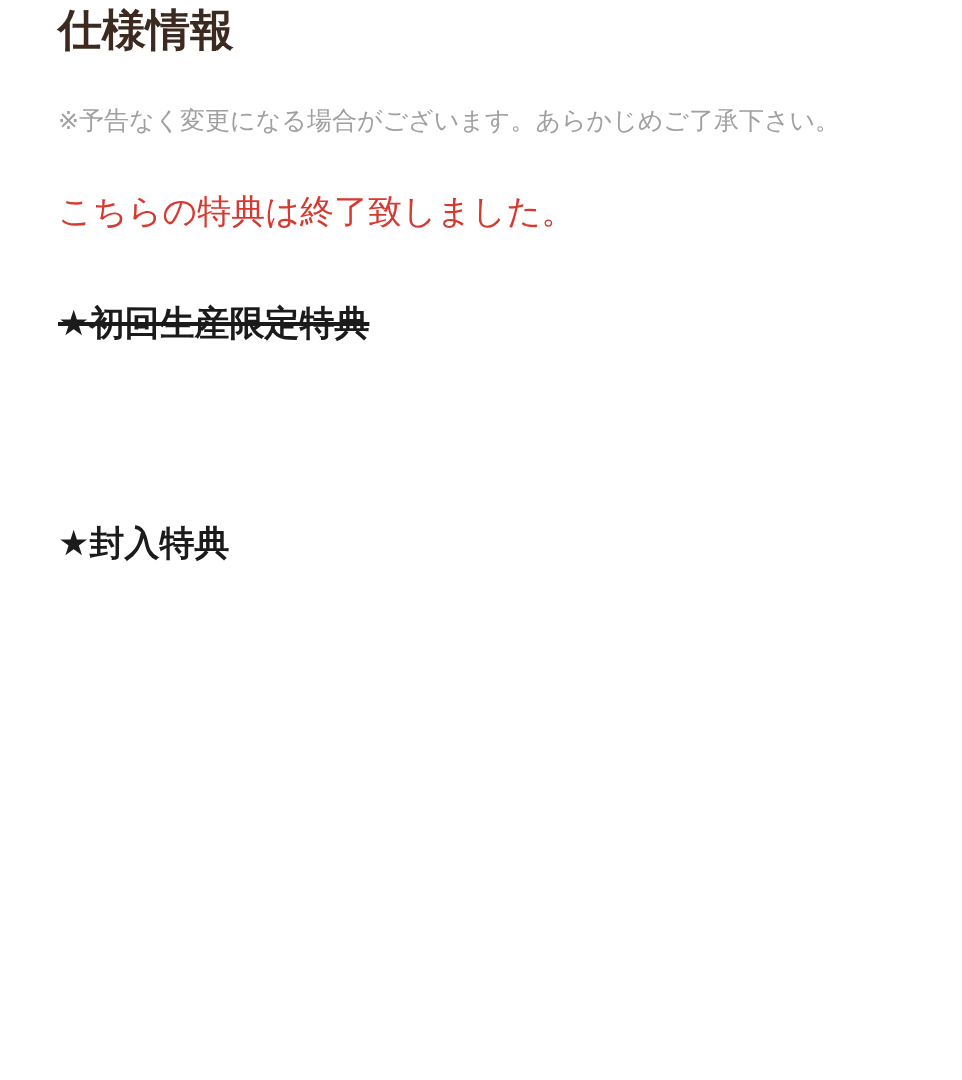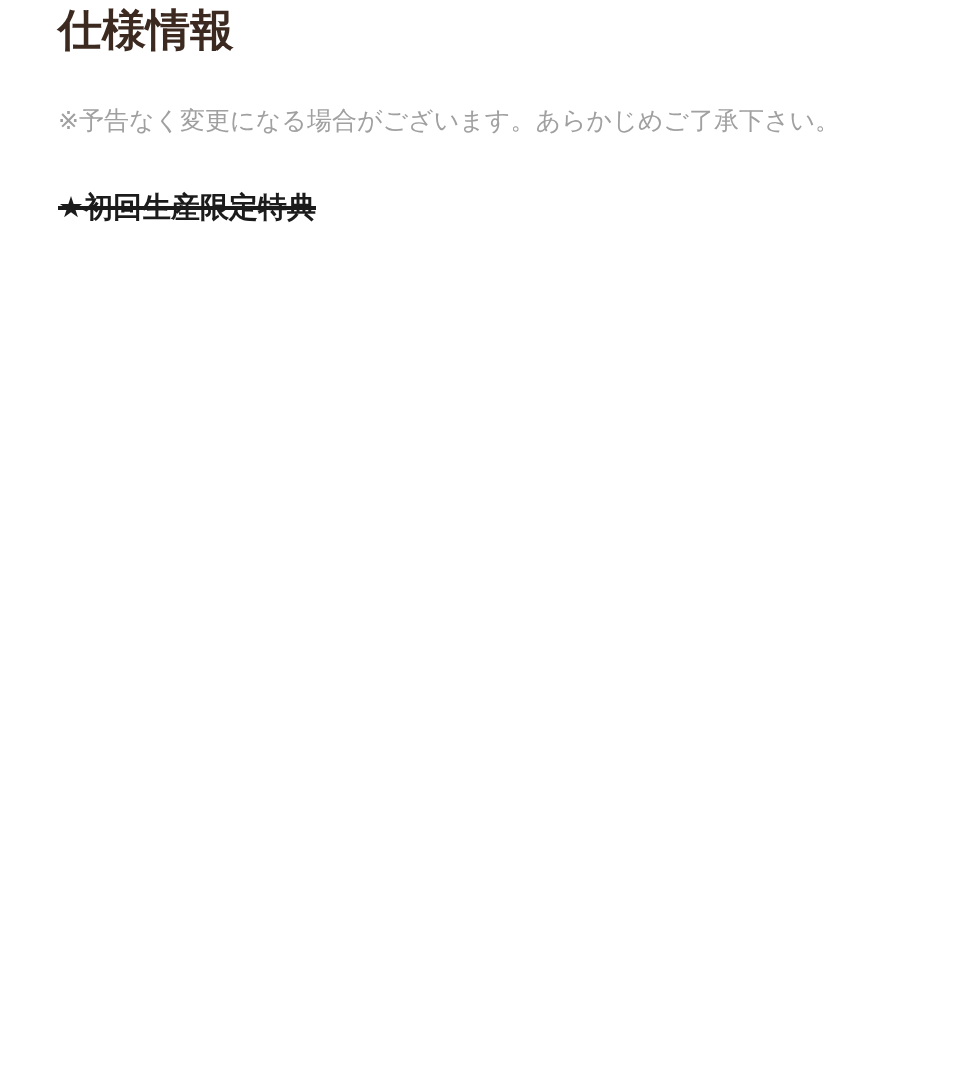--- a/index.html
+++ b/index.html
@@ -38,21 +38,21 @@
     font-size: 25px;
     color: var(--muted-text, #a0a0a0);
     margin-bottom: 42px;
   }
   .ended-notice {
     color: var(--alert-red, #d7382f);
     margin-bottom: 52px;
   }
   .bonus-heading {
     font-weight: bold;
-    font-size: 29px;
+    font-size: 35px;
     margin-bottom: 48px;
   }
   .bonus-item {
     margin-bottom: 51px;
   }
   .bonus-note {
     margin-bottom: 51px;
   }
   .strike {
     text-decoration: line-through;
@@ -67,20 +67,22 @@
 </style>
 </head>
 <body>
 
 <section class="spec-section">
 
   <h2 class="section-title">仕様情報</h2>
 
   <p class="disclaimer">※予告なく変更になる場合がございます。あらかじめご了承下さい。</p>
 
+  <p class="ended-notice">こちらの特典は終了致しました。</p>
 
   <p class="bonus-heading strike">★初回生産限定特典</p>
 
 
 
+  <p class="bonus-heading gap-top">★封入特典</p>
 
 
 </section>
 
 </body></html>

